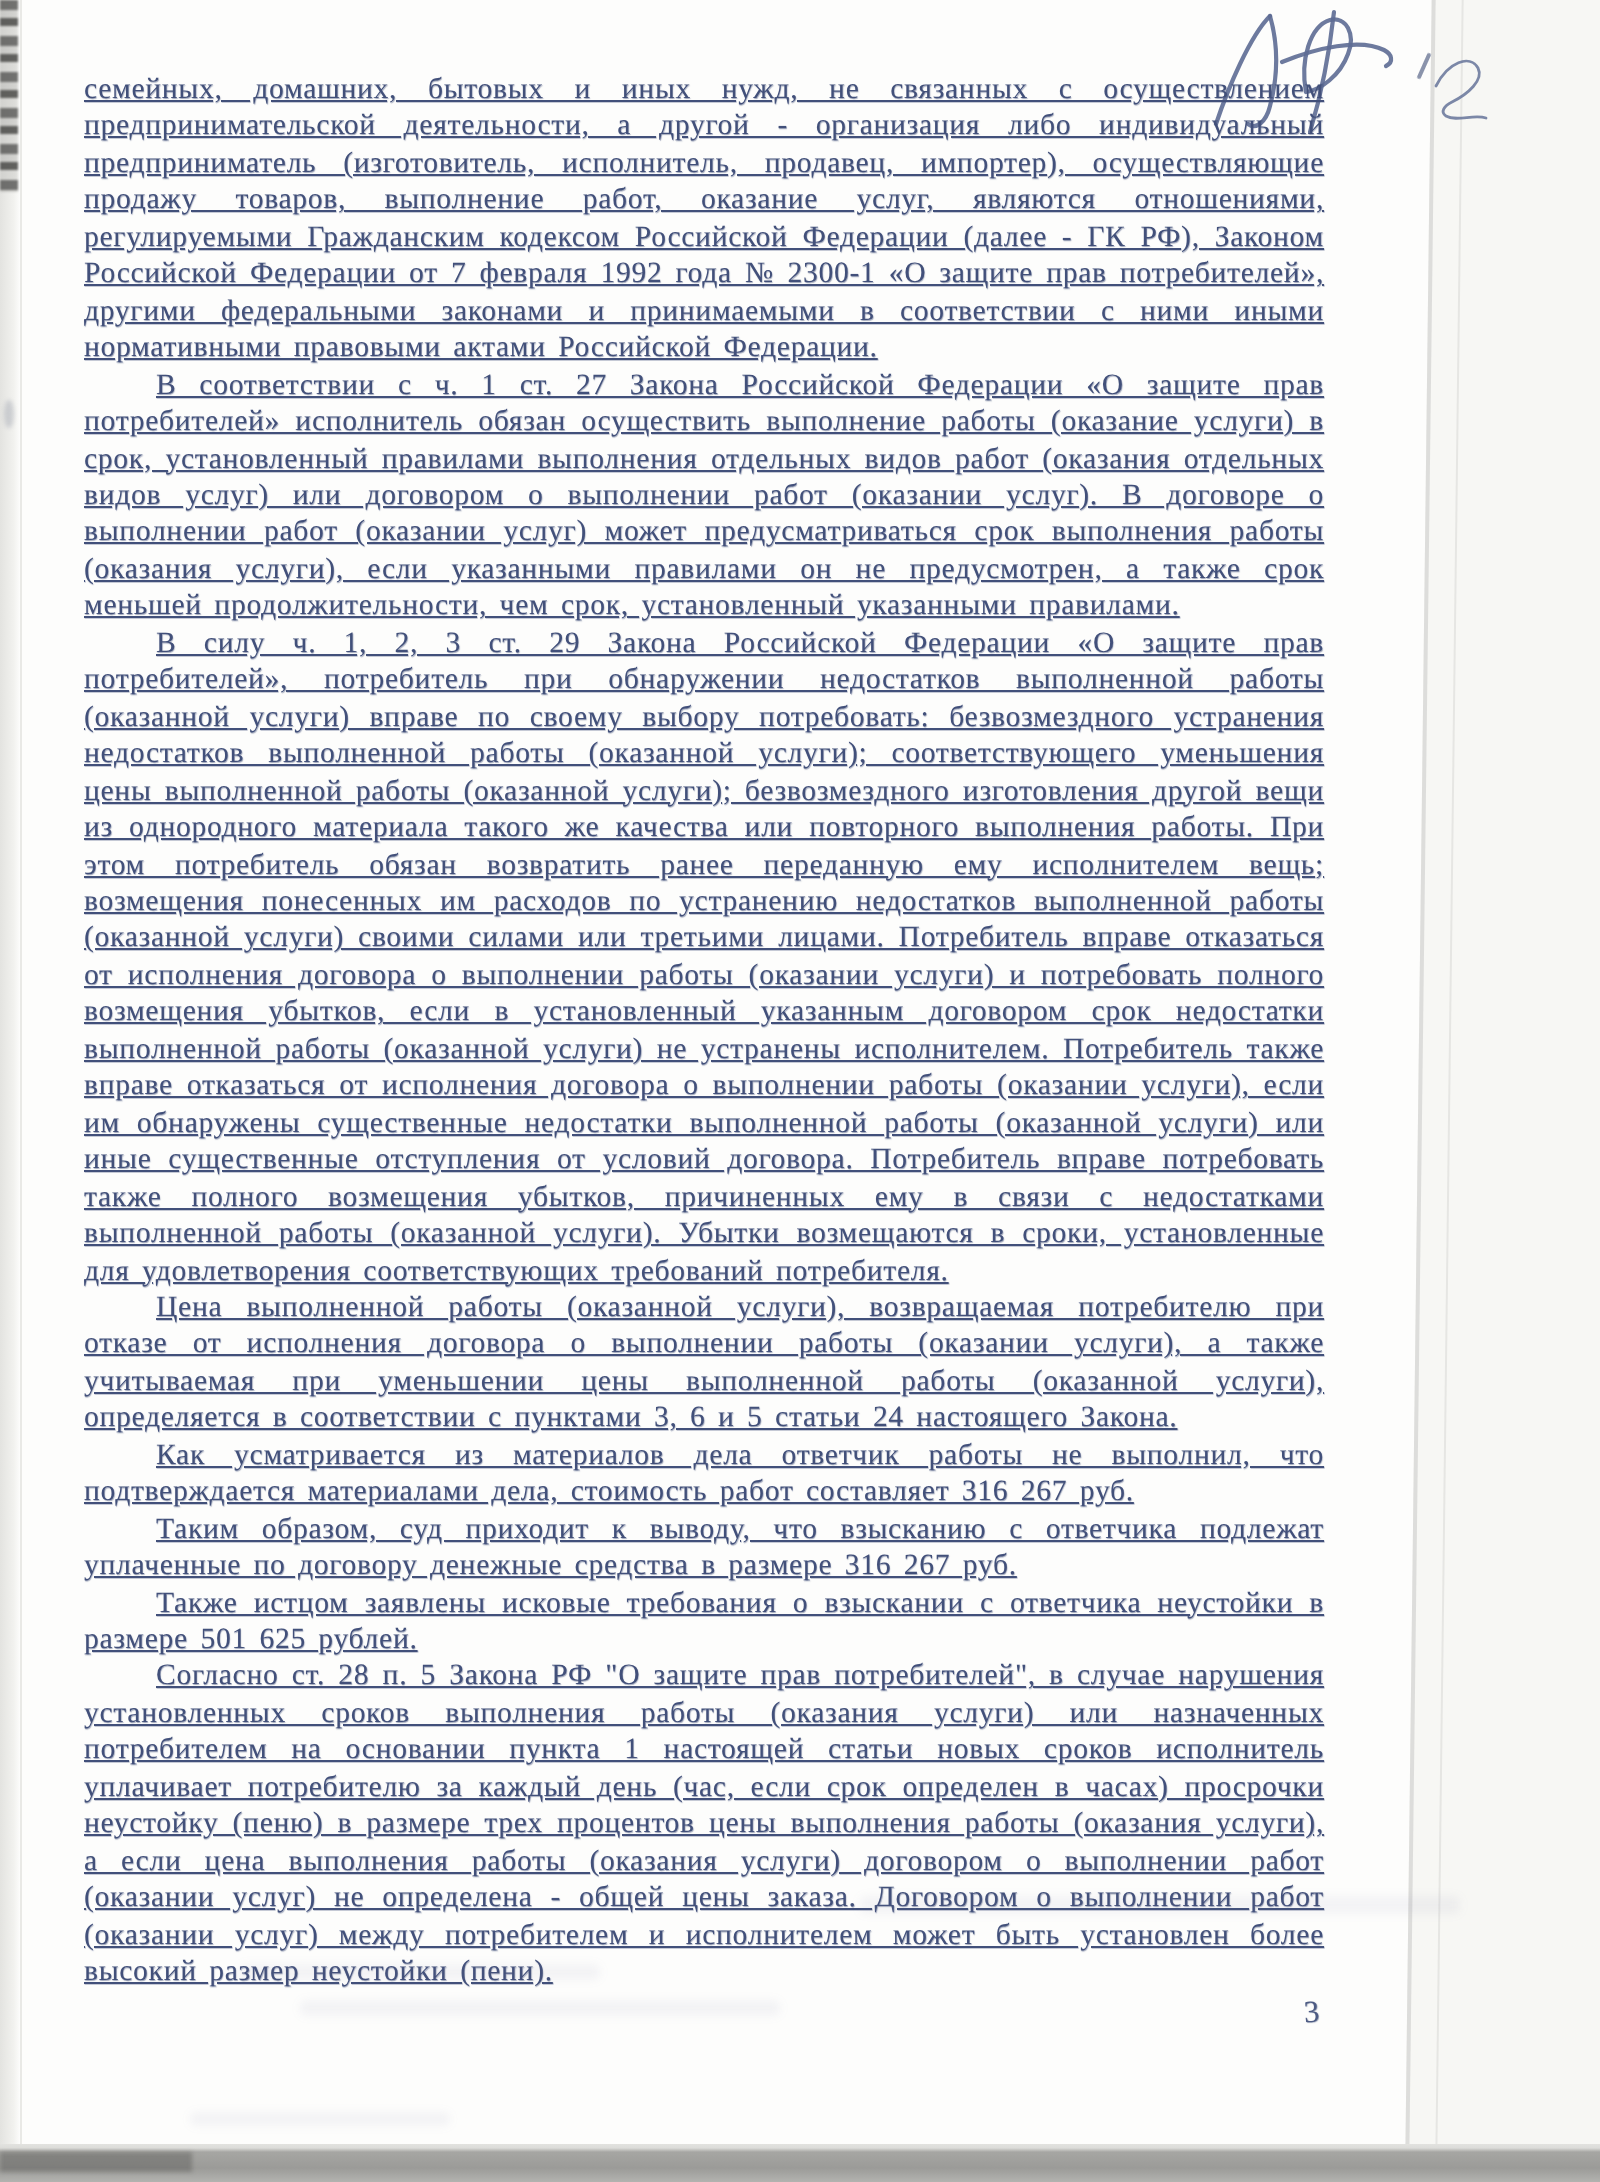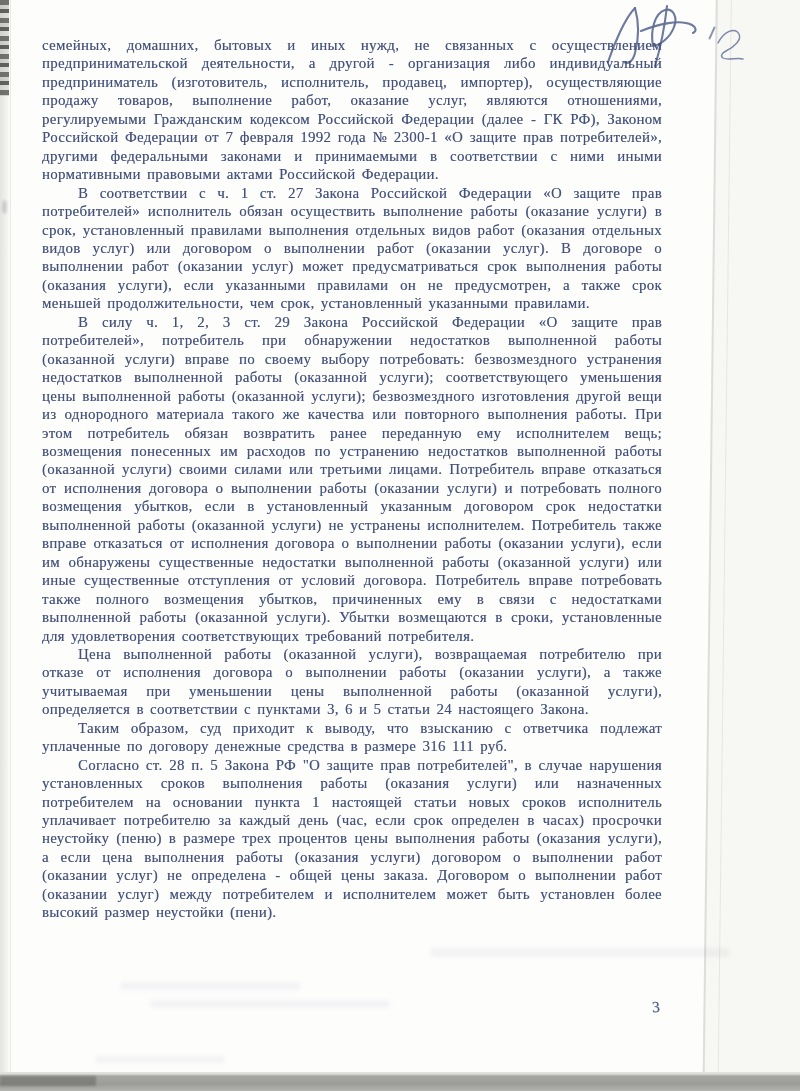--- a/index.html
+++ b/index.html
@@ -68,21 +68,21 @@
 
   
   .text-block{
     position:absolute;left:42px;top:36px;width:620px;
     color:#42507a;
     font-size:14.8px;line-height:18.45px;
     letter-spacing:0.35px;word-spacing:2.2px;
     text-align:justify;
     text-shadow:0.3px 0.3px 0.5px rgba(66,80,122,0.5);
   }
-  .text-block p{margin:0;padding:0;text-indent:36px;}
+  .text-block p{margin:0;padding:0;text-indent:36px;text-decoration:underline;}
   .text-block p.no-indent{text-indent:0;}
 
   .page-number{
     position:absolute;left:652px;top:998px;
     color:#4d5b83;font-size:15.5px;
     text-shadow:0.3px 0.3px 0.5px rgba(66,80,122,0.5);
     transform:rotate(-4deg);
   }
 
   
@@ -114,21 +114,23 @@
     <path d="M69,6 C67,24 63,46 57,66"></path>
     <path d="M43,31 C60,24 82,19 94,25 C98,27 99,31 95,33"></path>
     <path class="thin" d="M120,43 C126,31 137,27 141,34 C144,40 136,47 128,51 C124,53 122,56 125,58 C130,61 139,57 145,59"></path>
   </svg>
 
   <div class="text-block">
     <p class="no-indent">семейных, домашних, бытовых и иных нужд, не связанных с осуществлением предпринимательской деятельности, а другой - организация либо индивидуальный предприниматель (изготовитель, исполнитель, продавец, импортер), осуществляющие продажу товаров, выполнение работ, оказание услуг, являются отношениями, регулируемыми Гражданским кодексом Российской Федерации (далее - ГК РФ), Законом Российской Федерации от 7 февраля 1992 года № 2300-1 «О защите прав потребителей», другими федеральными законами и принимаемыми в соответствии с ними иными нормативными правовыми актами Российской Федерации.</p>
     <p>В соответствии с ч. 1 ст. 27 Закона Российской Федерации «О защите прав потребителей» исполнитель обязан осуществить выполнение работы (оказание услуги) в срок, установленный правилами выполнения отдельных видов работ (оказания отдельных видов услуг) или договором о выполнении работ (оказании услуг). В договоре о выполнении работ (оказании услуг) может предусматриваться срок выполнения работы (оказания услуги), если указанными правилами он не предусмотрен, а также срок меньшей продолжительности, чем срок, установленный указанными правилами.</p>
     <p>В силу ч. 1, 2, 3 ст. 29 Закона Российской Федерации «О защите прав потребителей», потребитель при обнаружении недостатков выполненной работы (оказанной услуги) вправе по своему выбору потребовать: безвозмездного устранения недостатков выполненной работы (оказанной услуги); соответствующего уменьшения цены выполненной работы (оказанной услуги); безвозмездного изготовления другой вещи из однородного материала такого же качества или повторного выполнения работы. При этом потребитель обязан возвратить ранее переданную ему исполнителем вещь; возмещения понесенных им расходов по устранению недостатков выполненной работы (оказанной услуги) своими силами или третьими лицами. Потребитель вправе отказаться от исполнения договора о выполнении работы (оказании услуги) и потребовать полного возмещения убытков, если в установленный указанным договором срок недостатки выполненной работы (оказанной услуги) не устранены исполнителем. Потребитель также вправе отказаться от исполнения договора о выполнении работы (оказании услуги), если им обнаружены существенные недостатки выполненной работы (оказанной услуги) или иные существенные отступления от условий договора. Потребитель вправе потребовать также полного возмещения убытков, причиненных ему в связи с недостатками выполненной работы (оказанной услуги). Убытки возмещаются в сроки, установленные для удовлетворения соответствующих требований потребителя.</p>
     <p>Цена выполненной работы (оказанной услуги), возвращаемая потребителю при отказе от исполнения договора о выполнении работы (оказании услуги), а также учитываемая при уменьшении цены выполненной работы (оказанной услуги), определяется в соответствии с пунктами 3, 6 и 5 статьи 24 настоящего Закона.</p>
-    <p>Таким  образом, суд приходит к  выводу, что взысканию с ответчика подлежат уплаченные по договору  денежные средства в размере 316 111 руб.</p>
+    <p>Как усматривается из материалов дела ответчик  работы не выполнил, что подтверждается материалами дела, стоимость работ составляет 316 267 руб.</p>
+    <p>Таким  образом, суд приходит к  выводу, что взысканию с ответчика подлежат уплаченные по договору  денежные средства в размере 316 267 руб.</p>
+    <p>Также истцом заявлены исковые требования о взыскании с ответчика неустойки в размере 501 625 рублей.</p>
     <p>Согласно ст. 28 п. 5 Закона РФ "О защите прав потребителей", в случае нарушения установленных сроков выполнения работы (оказания услуги) или назначенных потребителем на основании пункта 1 настоящей статьи новых сроков исполнитель уплачивает потребителю за каждый день (час, если срок определен в часах) просрочки неустойку (пеню) в размере трех процентов цены выполнения работы (оказания услуги), а если цена выполнения работы (оказания услуги) договором о выполнении работ (оказании услуг) не определена - общей цены заказа. Договором о выполнении работ (оказании услуг) между потребителем и исполнителем может быть установлен более высокий размер неустойки (пени).</p>
   </div>
 
   <div class="ghost g1"></div>
   <div class="ghost g2"></div>
   <div class="ghost g3"></div>
   <div class="ghost g4"></div>
 
   <div class="page-number">3</div>
 

